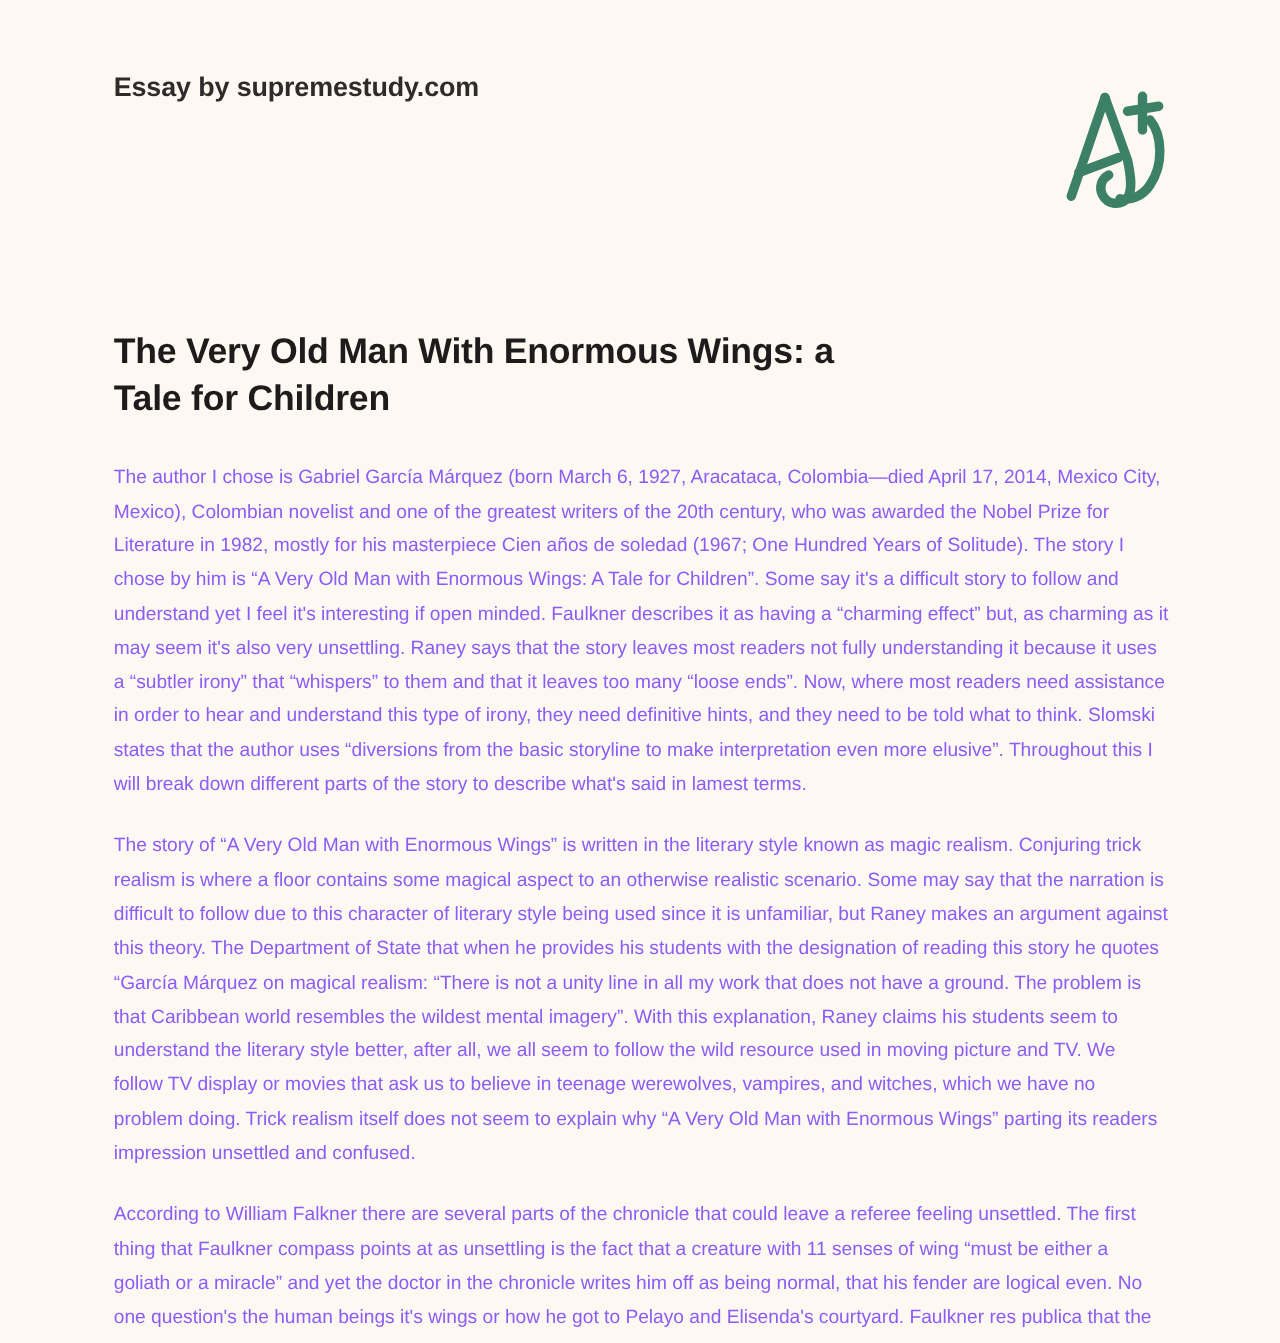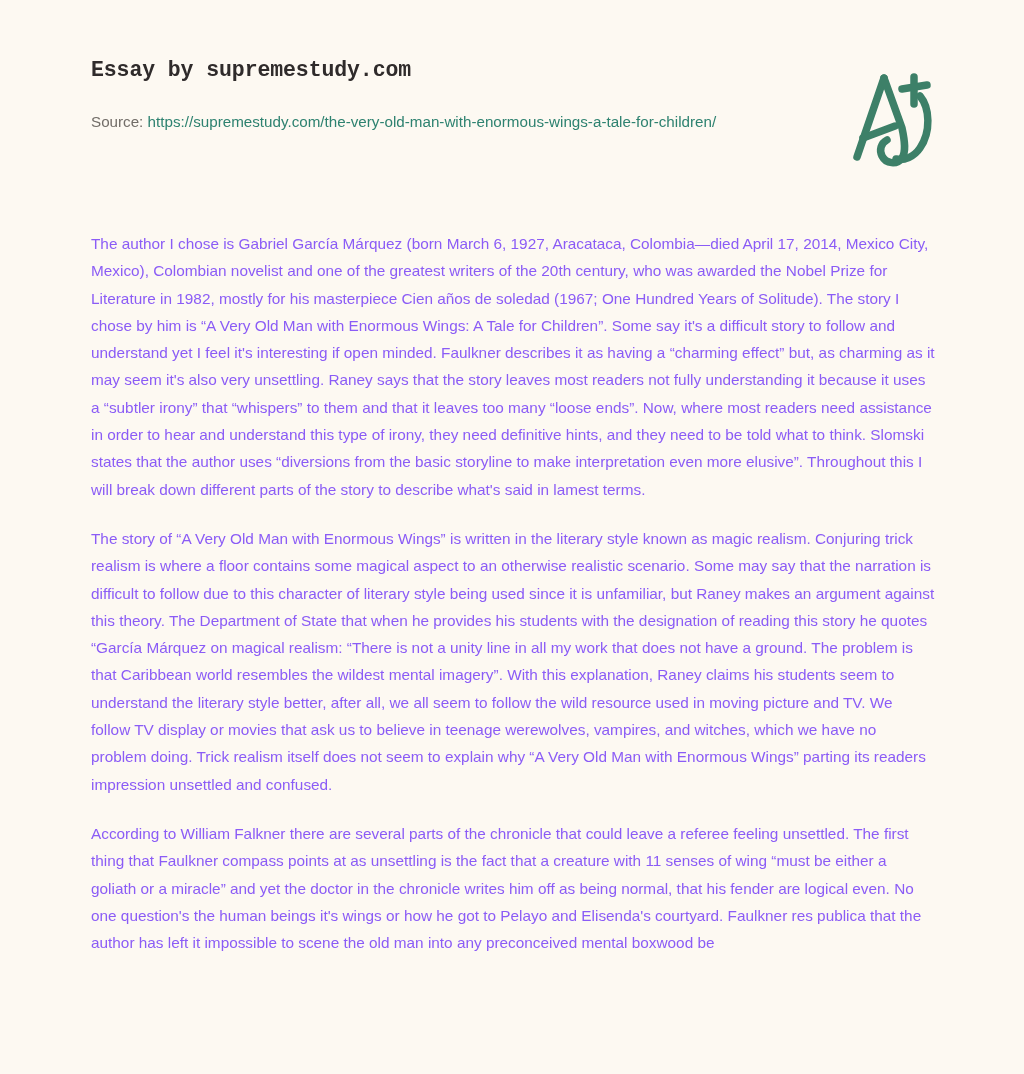--- a/index.html
+++ b/index.html
@@ -33,21 +33,20 @@
   }
 
   .essay-by {
     font-size: 21.5px;
     font-weight: bold;
     color: #2f2b2b;
     letter-spacing: -0.1px;
     line-height: 1.2;
     margin: 0;
     padding: 0;
-    font-family: Liberation Mono, monospace;
   }
 
   .source-line {
     margin-top: 26px;
     font-size: 15.2px;
     line-height: 1.62;
     max-width: 660px;
     word-break: break-word;
   }
   .source-label {
@@ -104,43 +103,41 @@
 </style>
 </head>
 <body>
 
 <div class="page">
 
   <div class="header">
 
     <div class="essay-by">Essay by supremestudy.com</div>
 
-    <div class="source-line">
-      <span class="source-label">Source: </span><a class="source-url" href="#">https://supremestudy.com/the-very-old-man-with-enormous-wings-a-tale-for-children/</a>
-    </div>
 
     <div class="logo">
       <svg viewBox="0 0 118 120" xmlns="http://www.w3.org/2000/svg" fill="none" stroke="#3d8068" stroke-width="7.5" stroke-linecap="round" stroke-linejoin="round">
 
         <path d="M25 97 L52 18"></path>
 
         <path d="M52 18 L70 68 C73 82 74 92 70 98 C65 105 54 104 50 96 C47 90 49 83 55 80"></path>
 
         <path d="M31 78 L63 66"></path>
 
         <path d="M82 17 L82 44"></path>
 
         <path d="M70 29 L95 25"></path>
 
         <path d="M88 36 C98 48 99 72 88 88 C82 97 72 101 64 99"></path>
       </svg>
     </div>
 
   </div>
 
+  <h1 class="title">The Very Old Man With Enormous Wings: a Tale for Children</h1>
 
   <div class="body-copy">
     <p>The author I chose is Gabriel García Márquez (born March 6, 1927, Aracataca, Colombia—died April 17, 2014, Mexico City, Mexico), Colombian novelist and one of the greatest writers of the 20th century, who was awarded the Nobel Prize for Literature in 1982, mostly for his masterpiece Cien años de soledad (1967; One Hundred Years of Solitude). The story I chose by him is “A Very Old Man with Enormous Wings: A Tale for Children”. Some say it's a difficult story to follow and understand yet I feel it's interesting if open minded. Faulkner describes it as having a “charming effect” but, as charming as it may seem it's also very unsettling. Raney says that the story leaves most readers not fully understanding it because it uses a “subtler irony” that “whispers” to them and that it leaves too many “loose ends”. Now, where most readers need assistance in order to hear and understand this type of irony, they need definitive hints, and they need to be told what to think. Slomski states that the author uses “diversions from the basic storyline to make interpretation even more elusive”. Throughout this I will break down different parts of the story to describe what's said in lamest terms.</p>
     <p>The story of “A Very Old Man with Enormous Wings” is written in the literary style known as magic realism. Conjuring trick realism is where a floor contains some magical aspect to an otherwise realistic scenario. Some may say that the narration is difficult to follow due to this character of literary style being used since it is unfamiliar, but Raney makes an argument against this theory. The Department of State that when he provides his students with the designation of reading this story he quotes “García Márquez on magical realism: “There is not a unity line in all my work that does not have a ground. The problem is that Caribbean world resembles the wildest mental imagery”. With this explanation, Raney claims his students seem to understand the literary style better, after all, we all seem to follow the wild resource used in moving picture and TV. We follow TV display or movies that ask us to believe in teenage werewolves, vampires, and witches, which we have no problem doing. Trick realism itself does not seem to explain why “A Very Old Man with Enormous Wings” parting its readers impression unsettled and confused.</p>
     <p>According to William Falkner there are several parts of the chronicle that could leave a referee feeling unsettled. The first thing that Faulkner compass points at as unsettling is the fact that a creature with 11 senses of wing “must be either a goliath or a miracle” and yet the doctor in the chronicle writes him off as being normal, that his fender are logical even. No one question's the human beings it's wings or how he got to Pelayo and Elisenda's courtyard. Faulkner res publica that the author has left it impossible to scene the old man into any preconceived mental boxwood be</p>
   </div>
 
 </div>
 
 </body></html>

